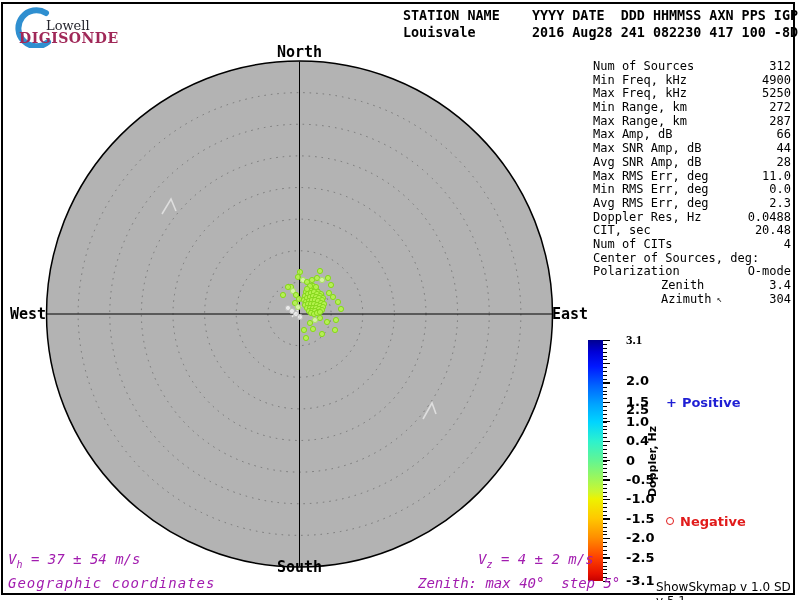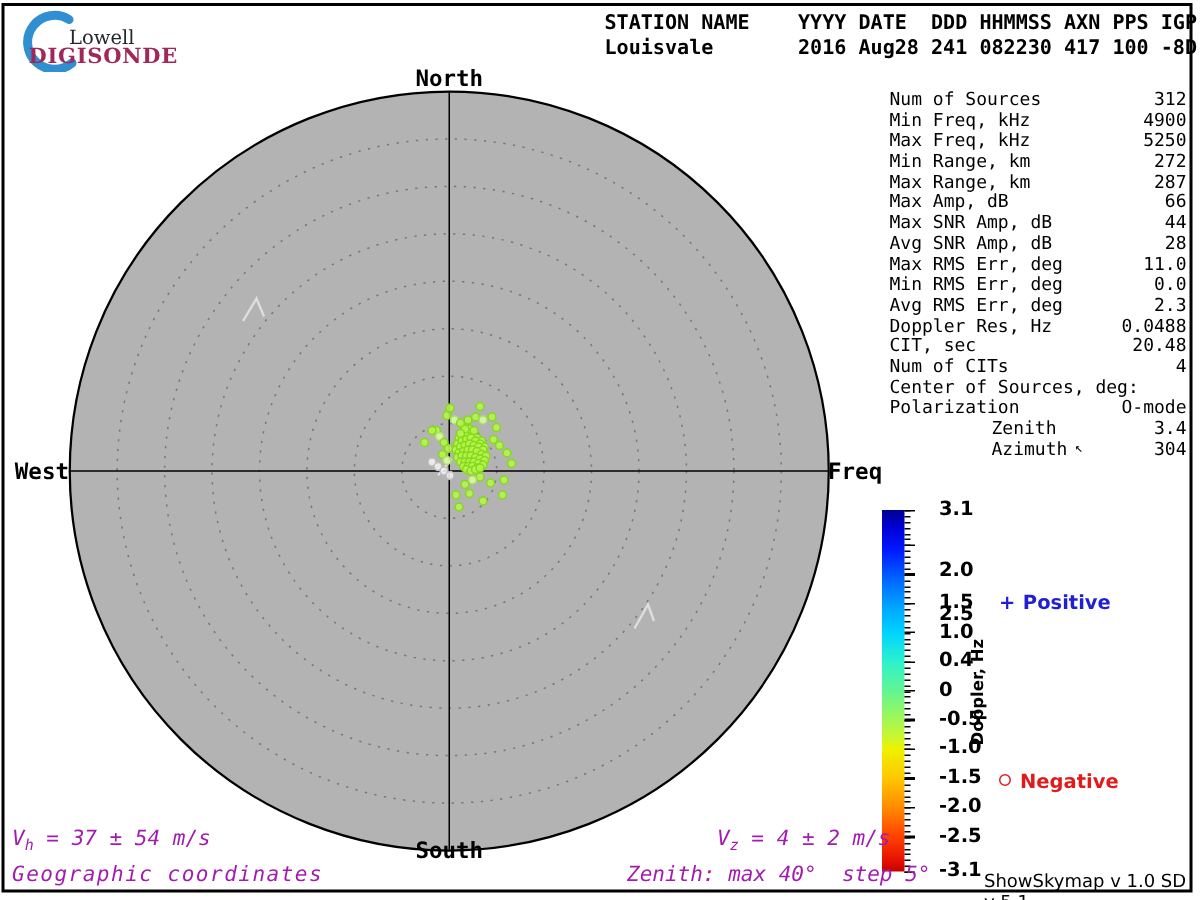--- a/index.html
+++ b/index.html
@@ -165,21 +165,21 @@
         <circle cx="288" cy="308" r="2.6" fill="#f0f0f0" fill-opacity="0.9" stroke="#bdbdbd" stroke-width="1"></circle>
         <circle cx="292" cy="311" r="2.6" fill="#f0f0f0" fill-opacity="0.9" stroke="#bdbdbd" stroke-width="1"></circle>
         <circle cx="296" cy="314" r="2.6" fill="#f0f0f0" fill-opacity="0.9" stroke="#bdbdbd" stroke-width="1"></circle>
         <circle cx="300" cy="317" r="2.6" fill="#f0f0f0" fill-opacity="0.9" stroke="#bdbdbd" stroke-width="1"></circle>
       </g>
   </svg>
 
   <div class="compass c-north">North</div>
   <div class="compass c-south">South</div>
   <div class="compass c-west">West</div>
-  <div class="compass c-east">Freq</div>
+  <div class="compass c-east">East</div>
 
   <svg width="44" height="42" style="position:absolute;left:10px;top:6px">
     <path id="crescent" d="M 36 7 A 18 18 0 1 0 38 36" fill="none" stroke-width="6" stroke-linecap="round" stroke="#2f8fd0"></path>
   </svg>
   <div class="logo-lowell">Lowell</div>
   <div class="logo-digisonde">DIGISONDE</div>
 
   <div class="hdr hdr1">STATION NAME    YYYY DATE  DDD HHMMSS AXN PPS IGP</div>
   <div class="hdr hdr2">Louisvale       2016 Aug28 241 082230 417 100 -8D</div>
 
@@ -263,21 +263,21 @@
       <div class="ctick" style="top: 31.1px; left: 0px; width: 3.5px; height: 1px;"></div>
       <div class="ctick" style="top: 27.2px; left: 0px; width: 3.5px; height: 1px;"></div>
       <div class="ctick" style="top: 23.3px; left: 0px; width: 3.5px; height: 1px;"></div>
       <div class="ctick" style="top: 19.4px; left: 0px; width: 3.5px; height: 1px;"></div>
       <div class="ctick" style="top: 15.5px; left: 0px; width: 3.5px; height: 1px;"></div>
       <div class="ctick" style="top: 11.7px; left: 0px; width: 3.5px; height: 1px;"></div>
       <div class="ctick" style="top: 7.8px; left: 0px; width: 3.5px; height: 1px;"></div>
       <div class="ctick" style="top: 3.9px; left: 0px; width: 3.5px; height: 1px;"></div>
       <div class="ctick" style="top: 0px; left: 0px; width: 3.5px; height: 1px;"></div>
       <div class="ctick" style="top: -0.5px; left: 0px; width: 7px;"></div>
-      <div class="clabel" style="top: -7px;">3.1</div>
+      <div class="clabel" style="top: -7px; font-family: Liberation Serif, serif;">3.1</div>
       <div class="ctick" style="top: 22.8px; left: 0px; width: 7px;"></div>
       <div class="clabel" style="top: 16.3226px; margin-top: 47px;">2.5</div>
       <div class="ctick" style="top: 42.3px; left: 0px; width: 7px;"></div>
       <div class="clabel" style="top: 34px; text-align: center;">2.0</div>
       <div class="ctick" style="top: 61.7px; left: 0px; width: 7px;"></div>
       <div class="clabel" style="top: 55.1935px;">1.5</div>
       <div class="ctick" style="top: 81.1px; left: 0px; width: 7px;"></div>
       <div class="clabel" style="top: 74.629px;">1.0</div>
       <div class="ctick" style="top: 100.6px; left: 0px; width: 7px;"></div>
       <div class="clabel" style="top: 94.0645px;">0.4</div>

